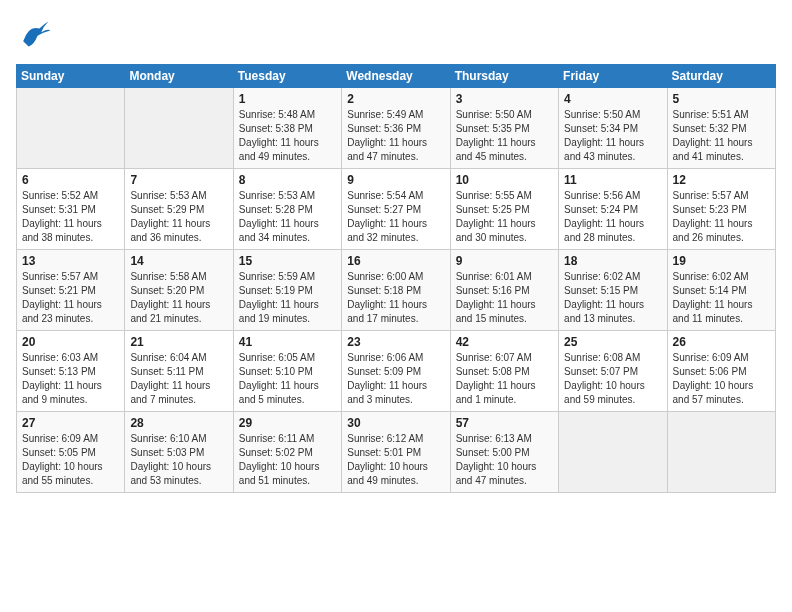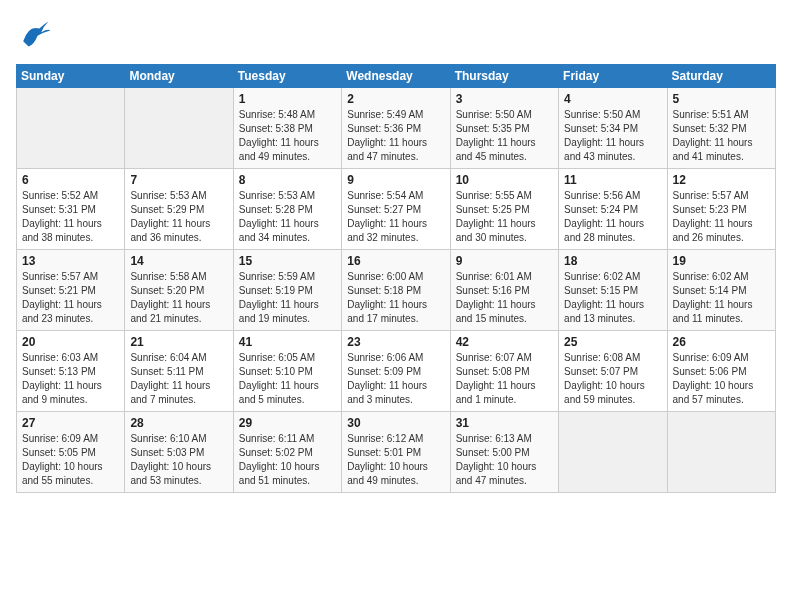--- a/index.html
+++ b/index.html
@@ -244,20 +244,20 @@
         </td>
         <td>
           <div class="day-number">29</div>
           <div class="day-info">Sunrise: 6:11 AM<br>Sunset: 5:02 PM<br>Daylight: 10 hours and 51 minutes.</div>
         </td>
         <td>
           <div class="day-number">30</div>
           <div class="day-info">Sunrise: 6:12 AM<br>Sunset: 5:01 PM<br>Daylight: 10 hours and 49 minutes.</div>
         </td>
         <td>
-          <div class="day-number">31</div>
+          <div class="day-number">57</div>
           <div class="day-info">Sunrise: 6:13 AM<br>Sunset: 5:00 PM<br>Daylight: 10 hours and 47 minutes.</div>
         </td>
         <td class="empty-cell"></td>
         <td class="empty-cell"></td>
       </tr>
     </tbody>
 </table>
 
 </body></html>

